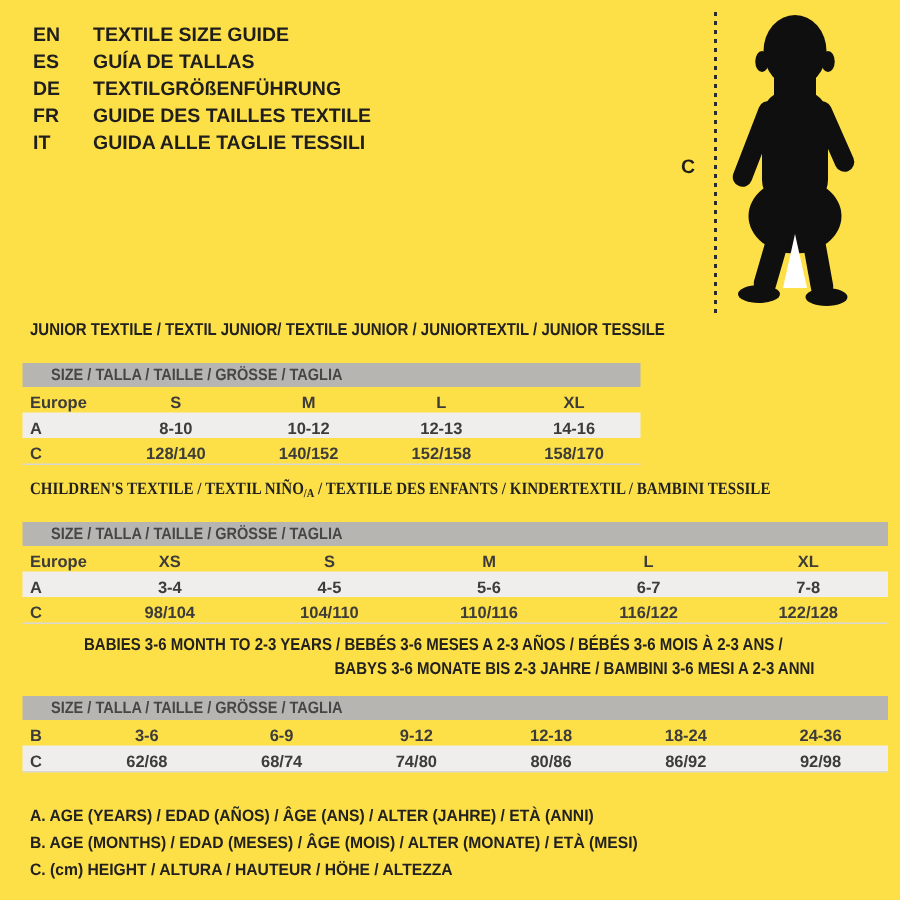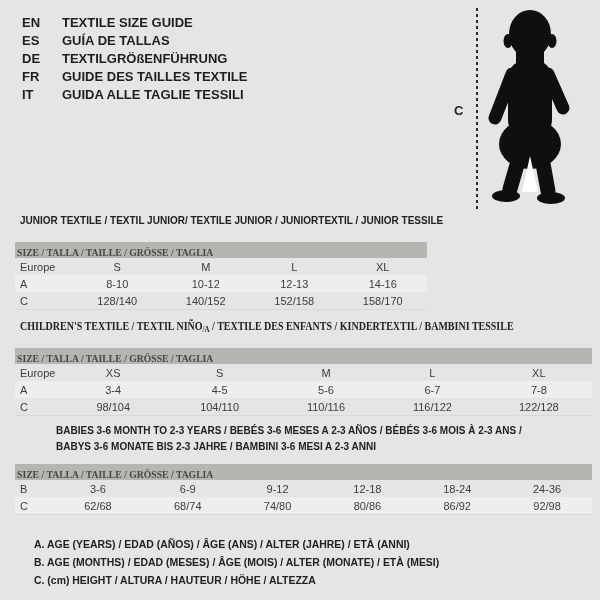--- a/index.html
+++ b/index.html
@@ -1,54 +1,54 @@
 <!DOCTYPE html>
 <html><head>
 <meta charset="utf-8">
 <style>
   html,body{margin:0;padding:0;background:#fff;}
-  #canvas{position:relative;width:600px;height:600px;background:#e5e5e5;overflow:hidden;
+  #canvas{position:relative;width:600px;height:600px;background:#fde047;overflow:hidden;
           font-family:"Liberation Sans",sans-serif;color:#3d3c3a;}
 
   
   #lang{position:absolute;left:22px;top:13px;}
   .lang-row{display:flex;height:18px;align-items:center;font-weight:bold;font-size:13px;color:#1f1e1d;}
   .lang-row .code{width:40px;}
   .lang-row .lab{white-space:nowrap;}
 
   
   .cond{display:inline-block;transform:scaleX(0.87);transform-origin:0 50%;white-space:nowrap;}
   .cond95{display:inline-block;transform:scaleX(0.95);transform-origin:0 50%;white-space:nowrap;}
 
   
-  .tbl-title{position:absolute;left:20px;font-weight:bold;font-size:11.5px;color:#222120;}
+  .tbl-title{position:absolute;left:20px;font-weight:bold;font-size:11.5px;color:#222120;text-align:right;}
   #t1-title{top:214px;}
   #t2-title{top:320px;font-family:Liberation Serif, serif;}
   #t3-title{top:424px;margin-left:36px;}
   #t3-title .line{height:16px;}
   .sub{font-size:8px;vertical-align:-2px;}
 
   
   .tbl{position:absolute;left:15px;border-bottom:1px solid #d9d8d6;}
   #t1{top:242px;width:412px;}
   #t2{top:348px;width:577px;}
   #t3{top:464px;width:577px;}
-  .bar{height:16px;background:#b7b5b2;display:flex;align-items:flex-end;padding-left:2px;
-       font-weight:bold;font-size:11px;color:#474645;font-family:Liberation Serif, serif;}
+  .bar{height:16px;background:#b7b5b2;display:flex;align-items:center;padding-left:19px;
+       font-weight:bold;font-size:11px;color:#474645;}
   .bar .cond{transform:scaleX(0.88);}
-  .row{display:flex;align-items:center;height:17px;font-size:11px;color:#3d3c3a;}
+  .row{display:flex;align-items:flex-end;height:17px;font-size:11px;color:#3d3c3a;font-weight:bold;}
   .row.shade{background:#efeeec;}
   .row .lbl{padding-left:5px;}
   #t1 .lbl{width:53px;}
   #t2 .lbl{width:40px;}
   #t3 .lbl{width:33px;}
   .row .cell{flex:1;text-align:center;}
 
   
-  #notes{position:absolute;left:20px;top:538px;margin-left:14px;}
+  #notes{position:absolute;left:20px;top:538px;}
   .note{height:18px;font-weight:bold;font-size:11px;color:#222120;}
 
   
   #figure{position:absolute;left:450px;top:5px;width:150px;height:210px;}
   .dash-line{position:absolute;left:26px;top:3px;width:2px;height:202px;
              background:repeating-linear-gradient(#2b2b2b 0 3px,transparent 3px 6px);}
   .c-lbl{position:absolute;left:4px;top:98px;font-weight:bold;font-size:13px;color:#1f1e1d;}
   #baby-svg{position:absolute;left:33px;top:0;}
 </style>
 </head>

